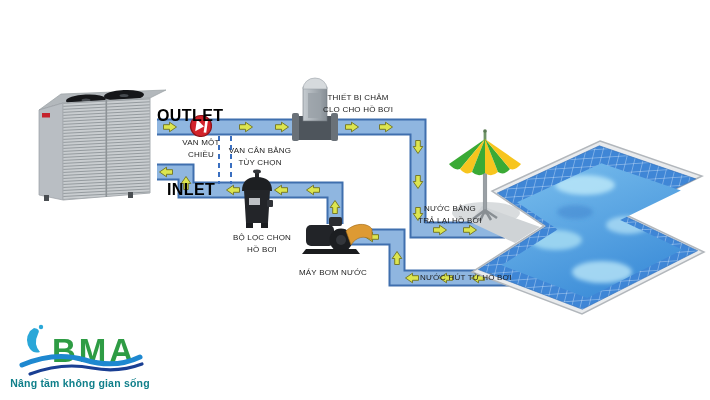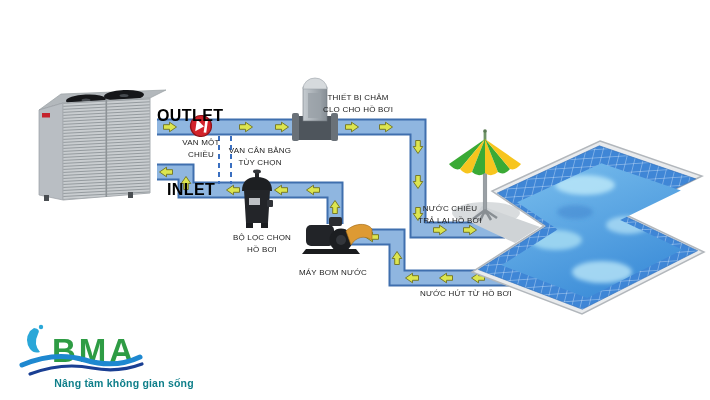--- a/index.html
+++ b/index.html
@@ -12,21 +12,21 @@
     position:absolute;font-weight:normal;color:#1c1c1c;text-align:center;
     font-size:8px;line-height:12px;letter-spacing:.2px;white-space:nowrap;
   }
   .lbl .ln{display:block;}
   .lbl-big{
     position:absolute;font-weight:bold;color:#000;
     font-size:16px;letter-spacing:.4px;white-space:nowrap;
   }
   .tagline{
     position:absolute;left:10px;top:377px;width:140px;text-align:center;
-    font-weight:bold;font-size:10.5px;color:#0f7f8a;letter-spacing:.2px;margin-left:44px;
+    font-weight:bold;font-size:10.5px;color:#0f7f8a;letter-spacing:.2px;
   }
 </style>
 </head>
 <body>
 
 <div id="stage">
 
 <svg id="art" width="710" height="400" viewBox="0 0 710 400">
   <defs>
     <g id="arr">
@@ -207,20 +207,20 @@
   </div>
 
   <div class="lbl" style="left:224px;top:232px;width:76px">
     <span class="ln">BỘ LỌC CHỌN</span>
     <span class="ln">HỒ BƠI</span>
   </div>
 
   <div class="lbl" style="left:283px;top:267px;width:100px">MÁY BƠM NƯỚC</div>
 
   <div class="lbl" style="left:410px;top:203px;width:80px">
-    <span class="ln">NƯỚC CHIỀU</span>
+    <span class="ln">NƯỚC BẰNG</span>
     <span class="ln">TRẢ LẠI HỒ BƠI</span>
   </div>
 
-  <div class="lbl" style="left:406px;top:288px;width:120px">NƯỚC HÚT TỪ HỒ BƠI</div>
+  <div class="lbl" style="left:406px;top:272px;width:120px">NƯỚC HÚT TỪ HỒ BƠI</div>
 
   <div class="tagline">Nâng tầm không gian sống</div>
 </div>
 
 </body></html>

